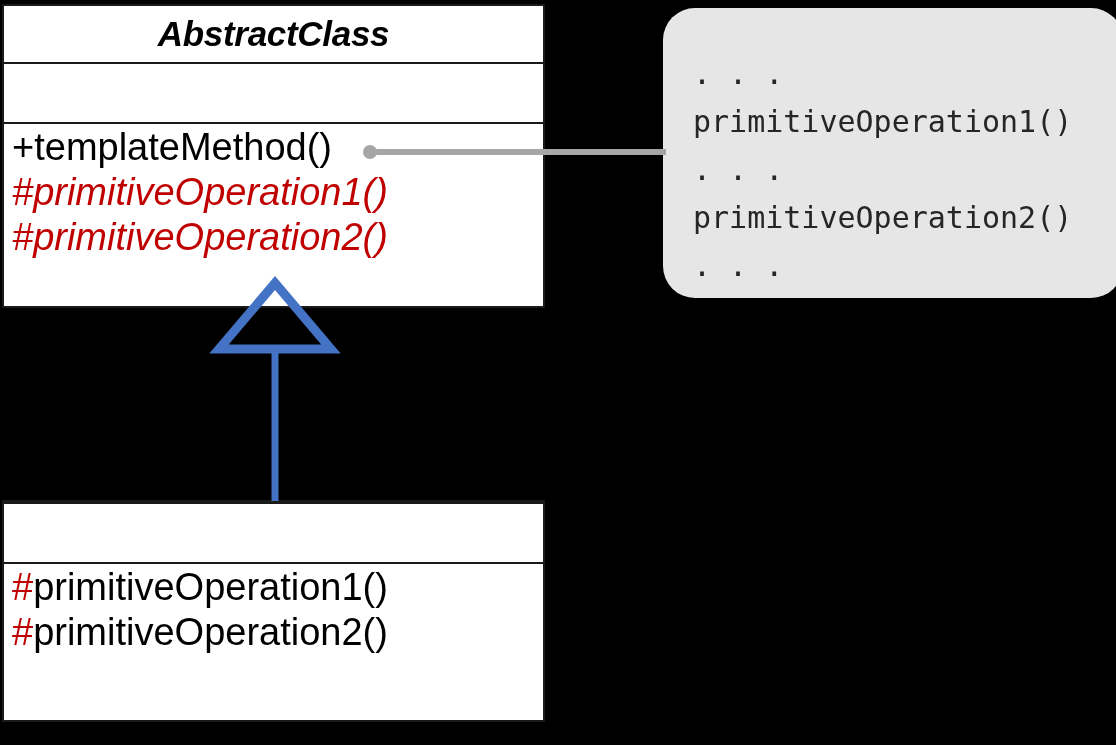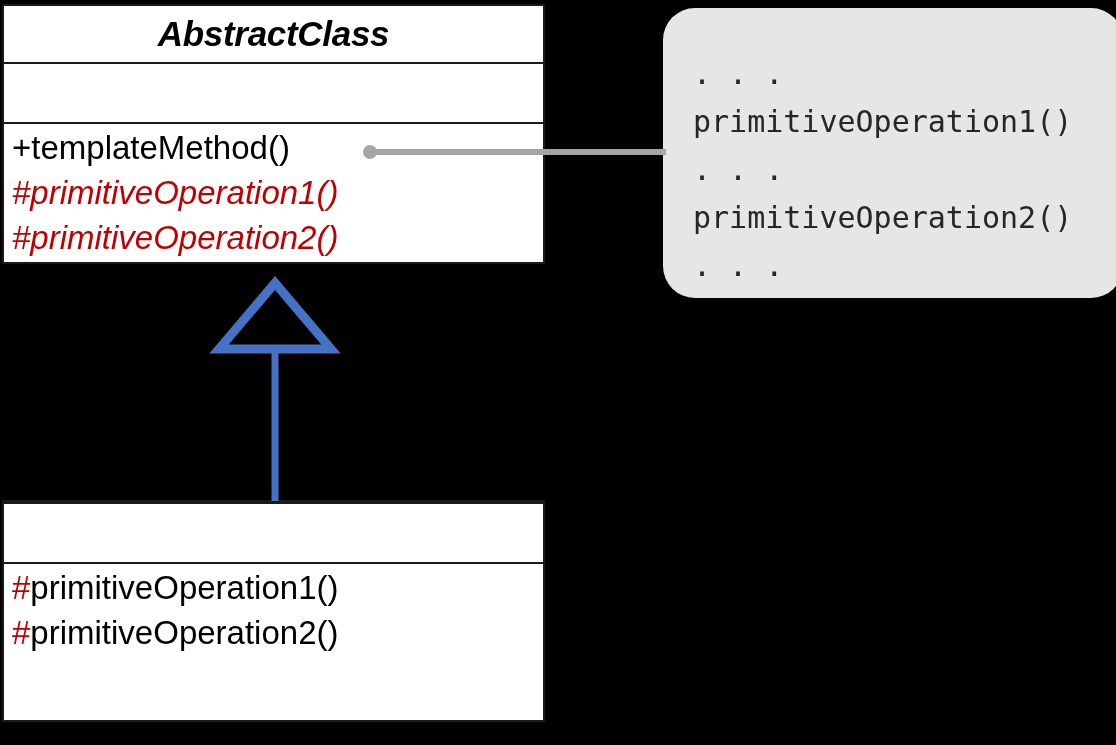--- a/index.html
+++ b/index.html
@@ -51,21 +51,21 @@
     font-size: 35px;
     letter-spacing: -0.3px;
   }
   .uml-members {
     padding: 1px 0 0 8px;
     display: flex;
     flex-direction: column;
     justify-content: flex-start;
   }
   .member-line {
-    font-size: 33px;
+    font-size: 38px;
     line-height: 45px;
     color: #000000;
     white-space: nowrap;
     position: relative;
   }
   .member-line.abstract-op {
     color: #c00000;
     font-style: italic;
   }
   .member-line .vis-protected {
@@ -109,21 +109,21 @@
     width: 1116px;
     height: 745px;
     pointer-events: none;
   }
 </style>
 </head>
 <body>
 
 <div id="stage">
 
-  <div class="uml-class" id="abstract-class-box" style="left:2px; top:4px; width:543px; height:260px;">
+  <div class="uml-class" id="abstract-class-box" style="left:2px; top:4px; width:543px; height:304px;">
 
     <div class="uml-compartment uml-title abstract" style="height:56px;">AbstractClass</div>
 
     <div class="uml-compartment divider-top" style="height:60px;"></div>
 
     <div class="uml-compartment divider-top uml-members" style="height:148px;">
       <div class="member-line">+templateMethod()</div>
       <div class="member-line abstract-op">#primitiveOperation1()</div>
       <div class="member-line abstract-op">#primitiveOperation2()</div>
     </div>

